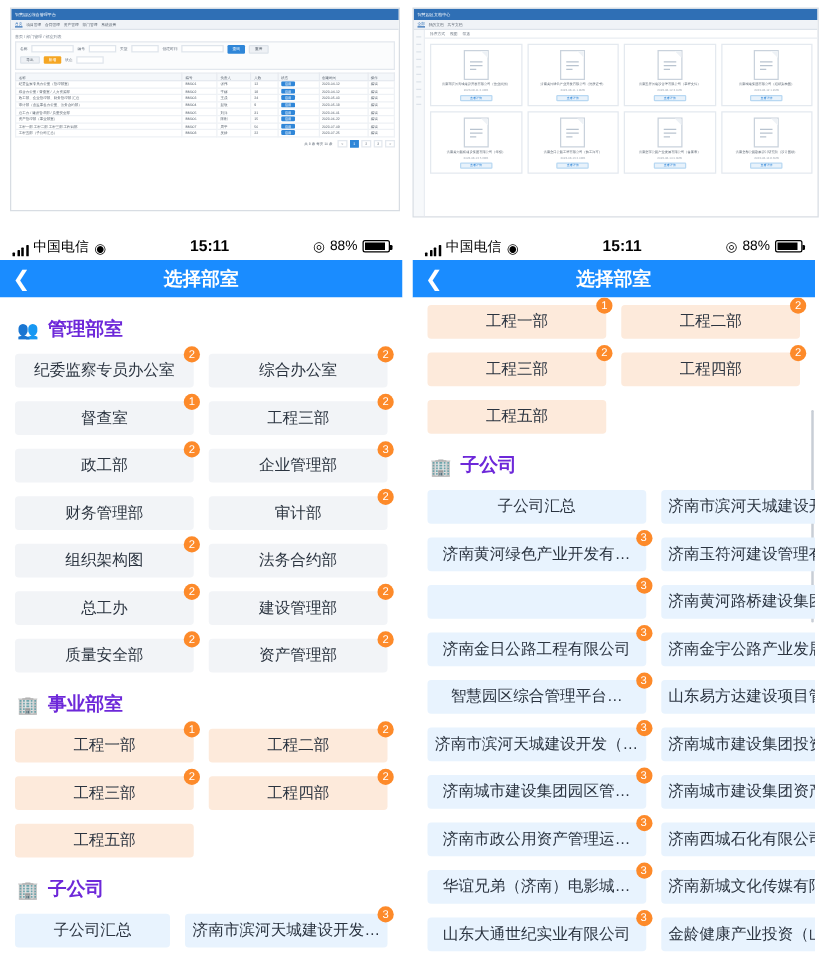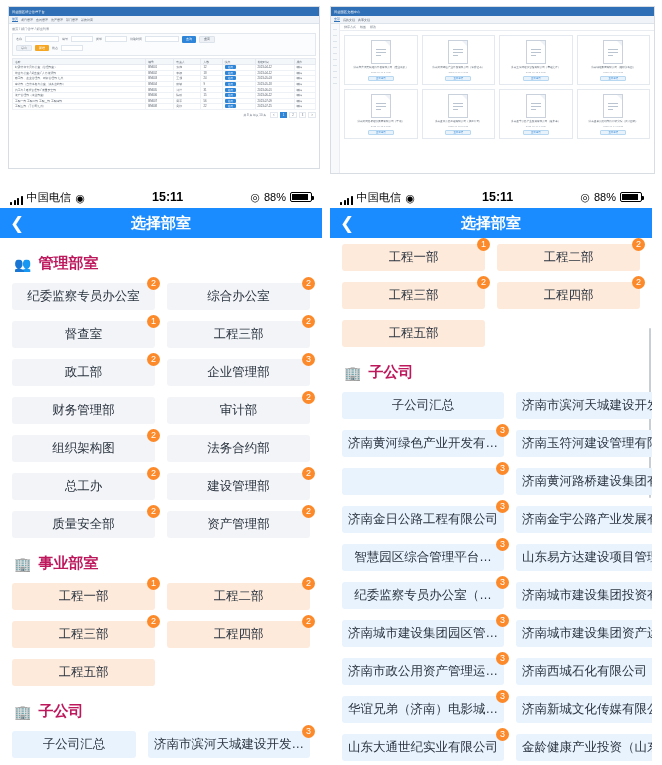--- a/index.html
+++ b/index.html
@@ -170,21 +170,21 @@
   }
 
   .screen { height: 527px; overflow: hidden; background: #fff; position: relative; }
   .screen-pad { padding: 0 12px; }
 
   .sec-head {
     display: flex; align-items: center; gap: 7px;
     padding: 16px 0 10px 2px;
   }
   .sec-head .ico { font-size: 14px; color: #2b3440; }
-  .sec-head .txt { font-size: 15px; font-weight: bold; color: #be185d; }
+  .sec-head .txt { font-size: 15px; font-weight: bold; color: #6d28d9; }
 
   .tile-grid {
     display: grid; grid-template-columns: 1fr 1fr;
     column-gap: 12px; row-gap: 11px;
   }
   .tile {
     position: relative; height: 27px; border-radius: 3px;
     display: flex; align-items: center; justify-content: center;
     font-size: 12.5px; color: #2b3440; text-align: center;
     padding: 0 6px;
@@ -682,21 +682,21 @@
               <span class="lab">济南金宇公路产业发展有…</span>
             </div>
           <div class="tile blue">
               <span class="lab">智慧园区综合管理平台…</span>
               <span class="badge">3</span>
             </div>
           <div class="tile blue">
               <span class="lab">山东易方达建设项目管理…</span>
             </div>
           <div class="tile blue">
-              <span class="lab">纪委监察专员办公室（…</span>
+              <span class="lab">济南市滨河天城建设开发（…</span>
               <span class="badge">3</span>
             </div>
           <div class="tile blue">
               <span class="lab">济南城市建设集团投资有…</span>
             </div>
           <div class="tile blue">
               <span class="lab">济南城市建设集团园区管…</span>
               <span class="badge">3</span>
             </div>
           <div class="tile blue">

